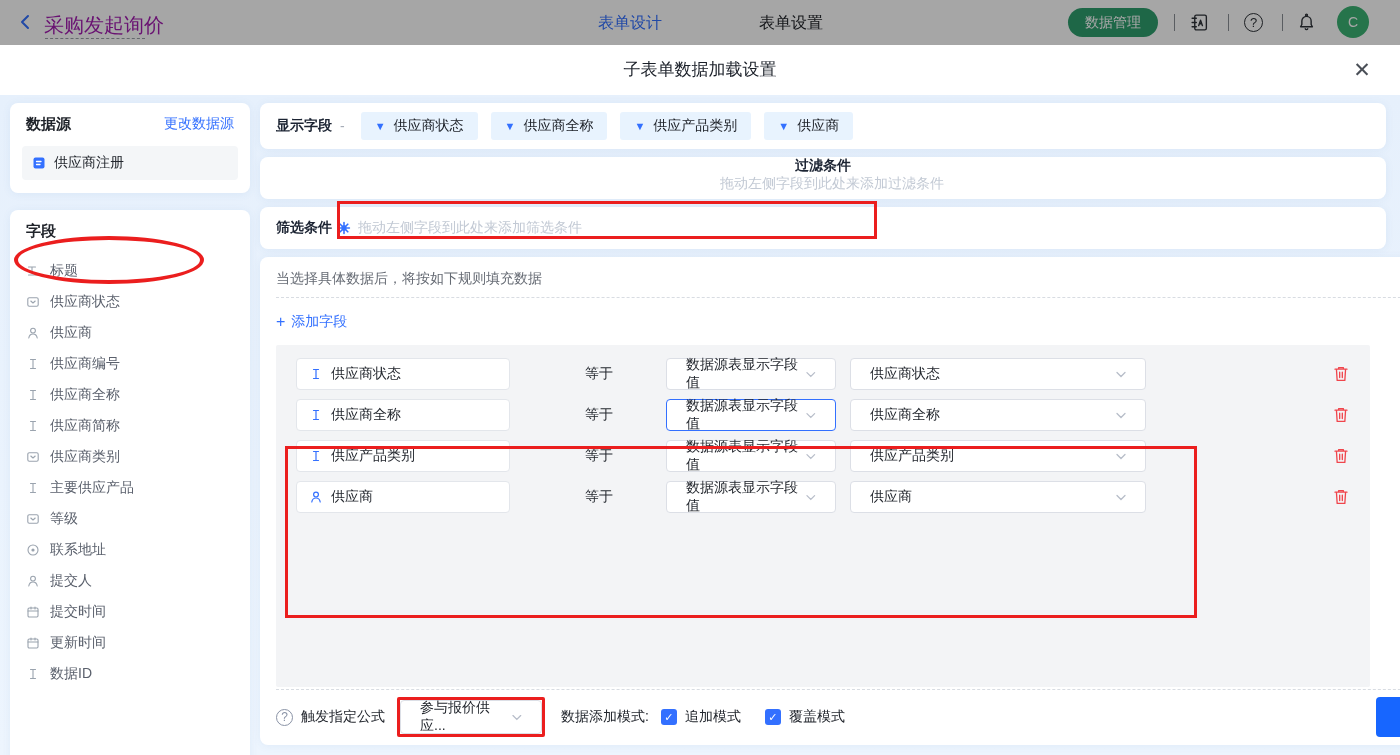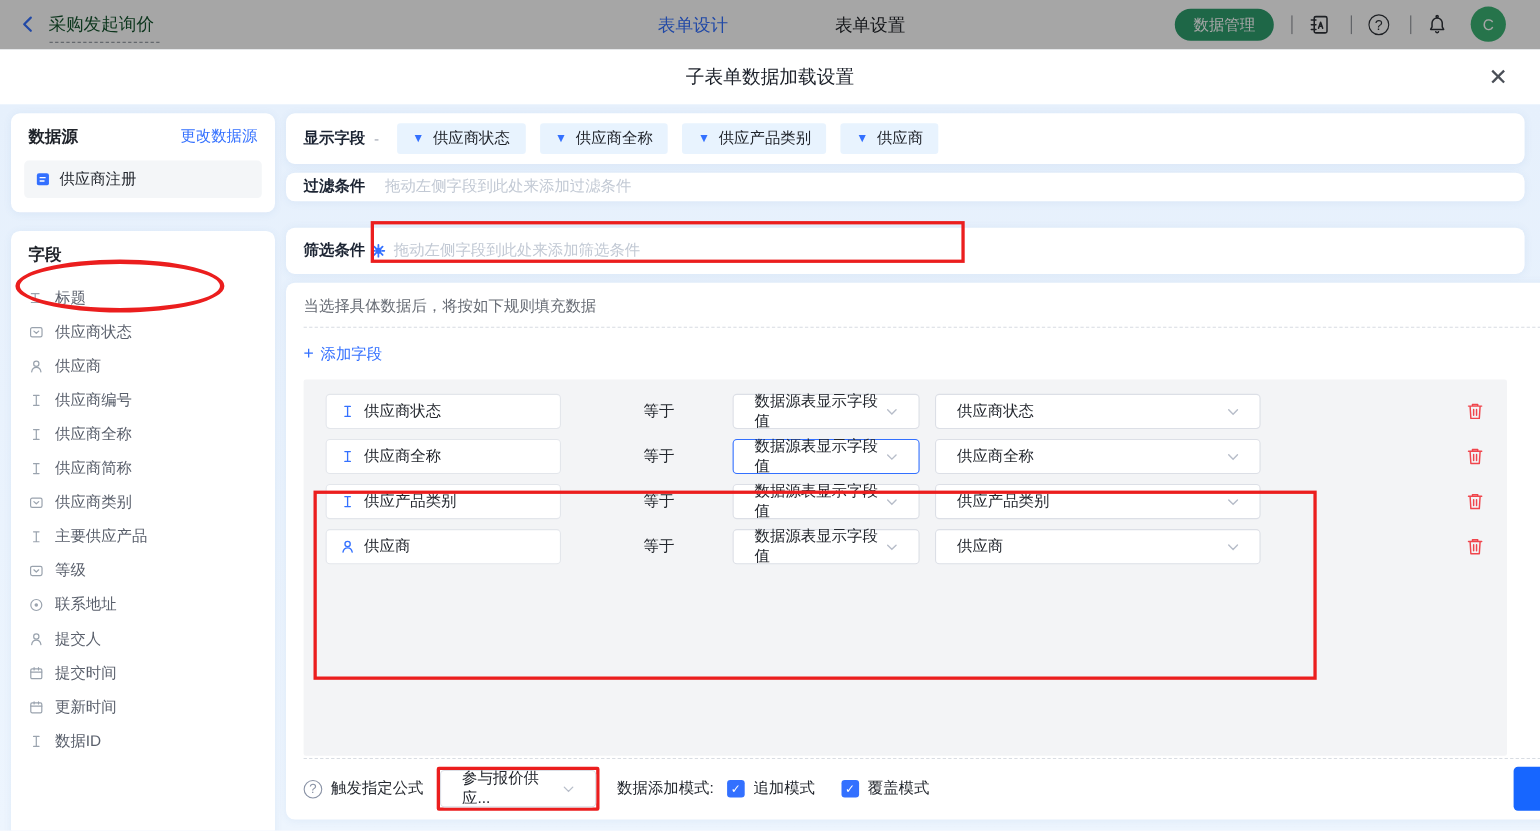--- a/index.html
+++ b/index.html
@@ -7,21 +7,21 @@
     --danger:#F0454C; --save:#1766FF; --tag-bg:#E8F3FE;
   }
   *{box-sizing:border-box; margin:0; padding:0;}
   html,body{width:1400px; height:755px; overflow:hidden;}
   body{font-family:"Liberation Sans",sans-serif; font-size:14px; color:#23272E; background:#E9F2FD;}
   .app{position:relative; width:1400px; height:755px;}
 
   
   .app-header{position:absolute; left:0; top:0; width:1400px; height:45px; background:#fff;}
   .hdr-back{position:absolute; left:18px; top:14px; width:16px; height:16px; cursor:pointer;}
-  .hdr-title{position:absolute; left:44px; top:12px; font-size:16px; color:#14532d;}
+  .hdr-title{position:absolute; left:44px; top:12px; font-size:20px; color:#a21caf;}
   .hdr-underline{position:absolute; left:45px; top:38px; width:100px; border-bottom:1px dashed #9AA0A8;}
   .hdr-tab{position:absolute; top:13px; font-size:16px; color:#23262B; cursor:pointer;}
   .hdr-tab.active{color:var(--accent);}
   .hdr-pill{position:absolute; left:1068px; top:8px; width:90px; height:29px; border-radius:15px;
             background:var(--green); color:#fff; font-size:14px; display:flex; align-items:center; justify-content:center; cursor:pointer;}
   .hdr-divider{position:absolute; top:14px; width:1px; height:17px; background:#8B8F96;}
   .hdr-icon{position:absolute; top:13px; width:19px; height:19px; color:#2E3238; cursor:pointer;}
   .hdr-help{position:absolute; top:13px; width:19px; height:19px; border:1.4px solid #2E3238; border-radius:50%;
             color:#2E3238; font-size:13px; display:flex; align-items:center; justify-content:center; cursor:pointer;}
   .hdr-avatar{position:absolute; left:1337px; top:6px; width:32px; height:32px; border-radius:50%;
@@ -47,21 +47,21 @@
   .ds-selected{margin-top:12px; margin-left:-4px; width:216px; height:34px; background:#F4F6F8; border-radius:4px;
                display:flex; align-items:center; padding:0 10px; gap:8px; cursor:pointer;}
   .fields-card{left:10px; top:115px; width:240px; height:570px; padding:12px 16px;}
   .field-list{list-style:none; margin-top:14px;}
   .field-item{height:31px; display:flex; align-items:center; gap:10px; color:#5A606C; font-size:14px; cursor:pointer;}
   .field-item svg{color:#9AA3AE; flex:0 0 auto;}
 
   
   .row-card{left:260px; width:1126px; display:flex; align-items:center; padding:0 16px;}
   .cardA{top:8px; height:46px;}
-  .cardB{top:62px; height:26px;}
+  .cardB{top:62px; height:42px;flex-direction:column;}
   .cardC{top:112px; height:42px;}
   .row-label{font-size:14px; font-weight:700; color:#1C2433; flex:0 0 auto;}
   .dash{color:#A7ADB8; margin-left:8px;}
   .tags{display:flex; gap:13px; margin-left:16px;}
   .tag{height:28px; background:var(--tag-bg); border-radius:3px; display:flex; align-items:center;
        padding:0 14px; gap:8px; font-size:14px; color:#20242B; cursor:pointer;}
   .tag .tri{color:var(--accent); font-size:11px;}
   .placeholder{color:#C2C9D4; font-size:14px;}
   .cardB .placeholder{margin-left:18px;}
   .gear{margin-left:5px; color:var(--accent);}

